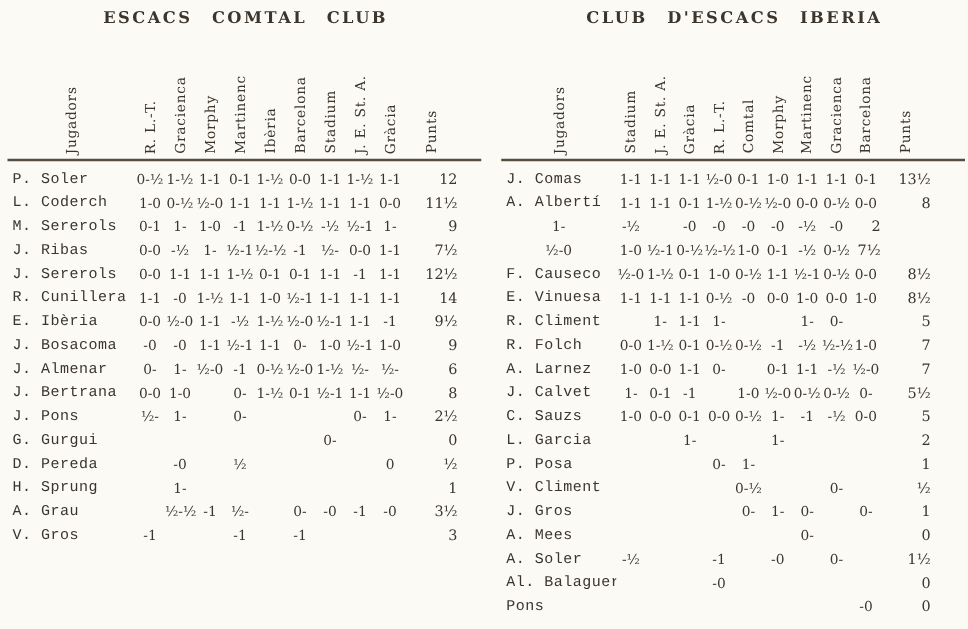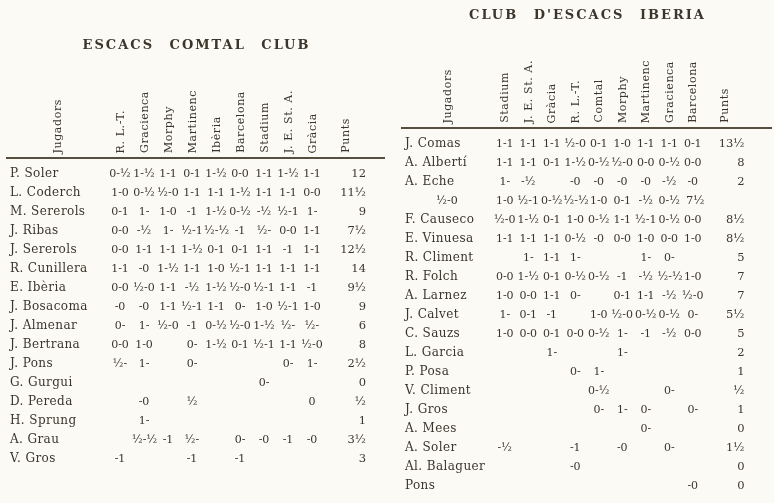--- a/index.html
+++ b/index.html
@@ -7,21 +7,21 @@
     width:774px; height:503px;
     background:#f4f2ec;
     font-family:"DejaVu Serif", serif;
   }
   .page {
     position:relative; width:774px; height:503px;
     background:#fbfaf5; color:#3b352b; overflow:hidden;
   }
   .tables-row { display:flex; }
   .club { width:387px; box-sizing:border-box; }
-  .club.left  { padding-left:6px;margin-top:30px; }
+  .club.left  { padding-left:6px; }
   .club.right { padding-left:14px; }
 
   .title {
     margin:7px 0 0 0; height:18px;
     font-size:13px; font-weight:bold;
     letter-spacing:2px; word-spacing:9px;
     text-align:center; white-space:nowrap;
   }
 
   .thead {
@@ -37,21 +37,21 @@
   .vhead.jug { justify-self:center; }
 
   .rule { border-top:2px solid #564f40; margin:2px 2px 0 0; }
 
   .tbody { margin-top:5px; }
   .row { display:grid; height:19px; line-height:19px; }
   .club.left  .row { grid-template-columns:102px repeat(9,24px) 42px; }
   .club.right .row { grid-template-columns:92px repeat(9,23.5px) 40px; }
   .name {
     font-size:12px; padding-left:4px; white-space:nowrap;
-    letter-spacing:0.4px; overflow:hidden;
+    letter-spacing:0.4px; overflow:hidden;font-family:Liberation Mono, monospace;
   }
   .cell, .pts {
     font-size:11px; text-align:center; white-space:nowrap;
   }
   .pts { font-size:11.5px;text-align:right; }
 </style>
 </head>
 <body>
 
 <div class="page">
@@ -320,21 +320,20 @@
             <div class="cell">0-1</div>
             <div class="cell">1-½</div>
             <div class="cell">0-½</div>
             <div class="cell">½-0</div>
             <div class="cell">0-0</div>
             <div class="cell">0-½</div>
             <div class="cell">0-0</div>
             <div class="pts">8</div>
           </div>
           <div class="row">
-    <div class="name">A. Eche</div>
   <div class="cell">1-</div>
             <div class="cell">-½</div>
             <div class="cell"></div>
             <div class="cell">-0</div>
             <div class="cell">-0</div>
             <div class="cell">-0</div>
             <div class="cell">-0</div>
             <div class="cell">-½</div>
             <div class="cell">-0</div>
             <div class="pts">2</div>

